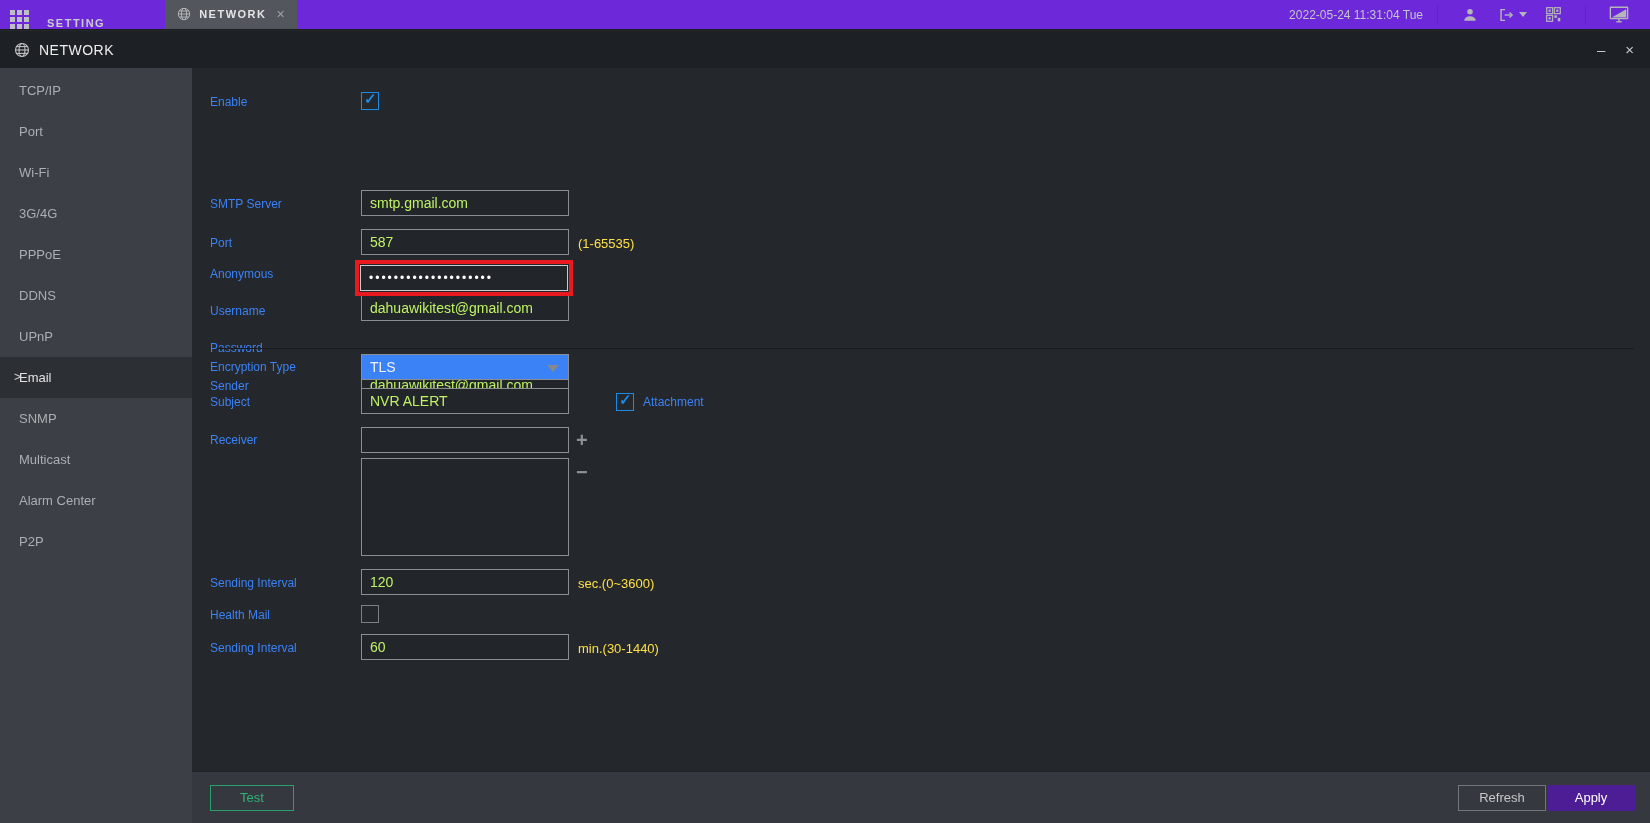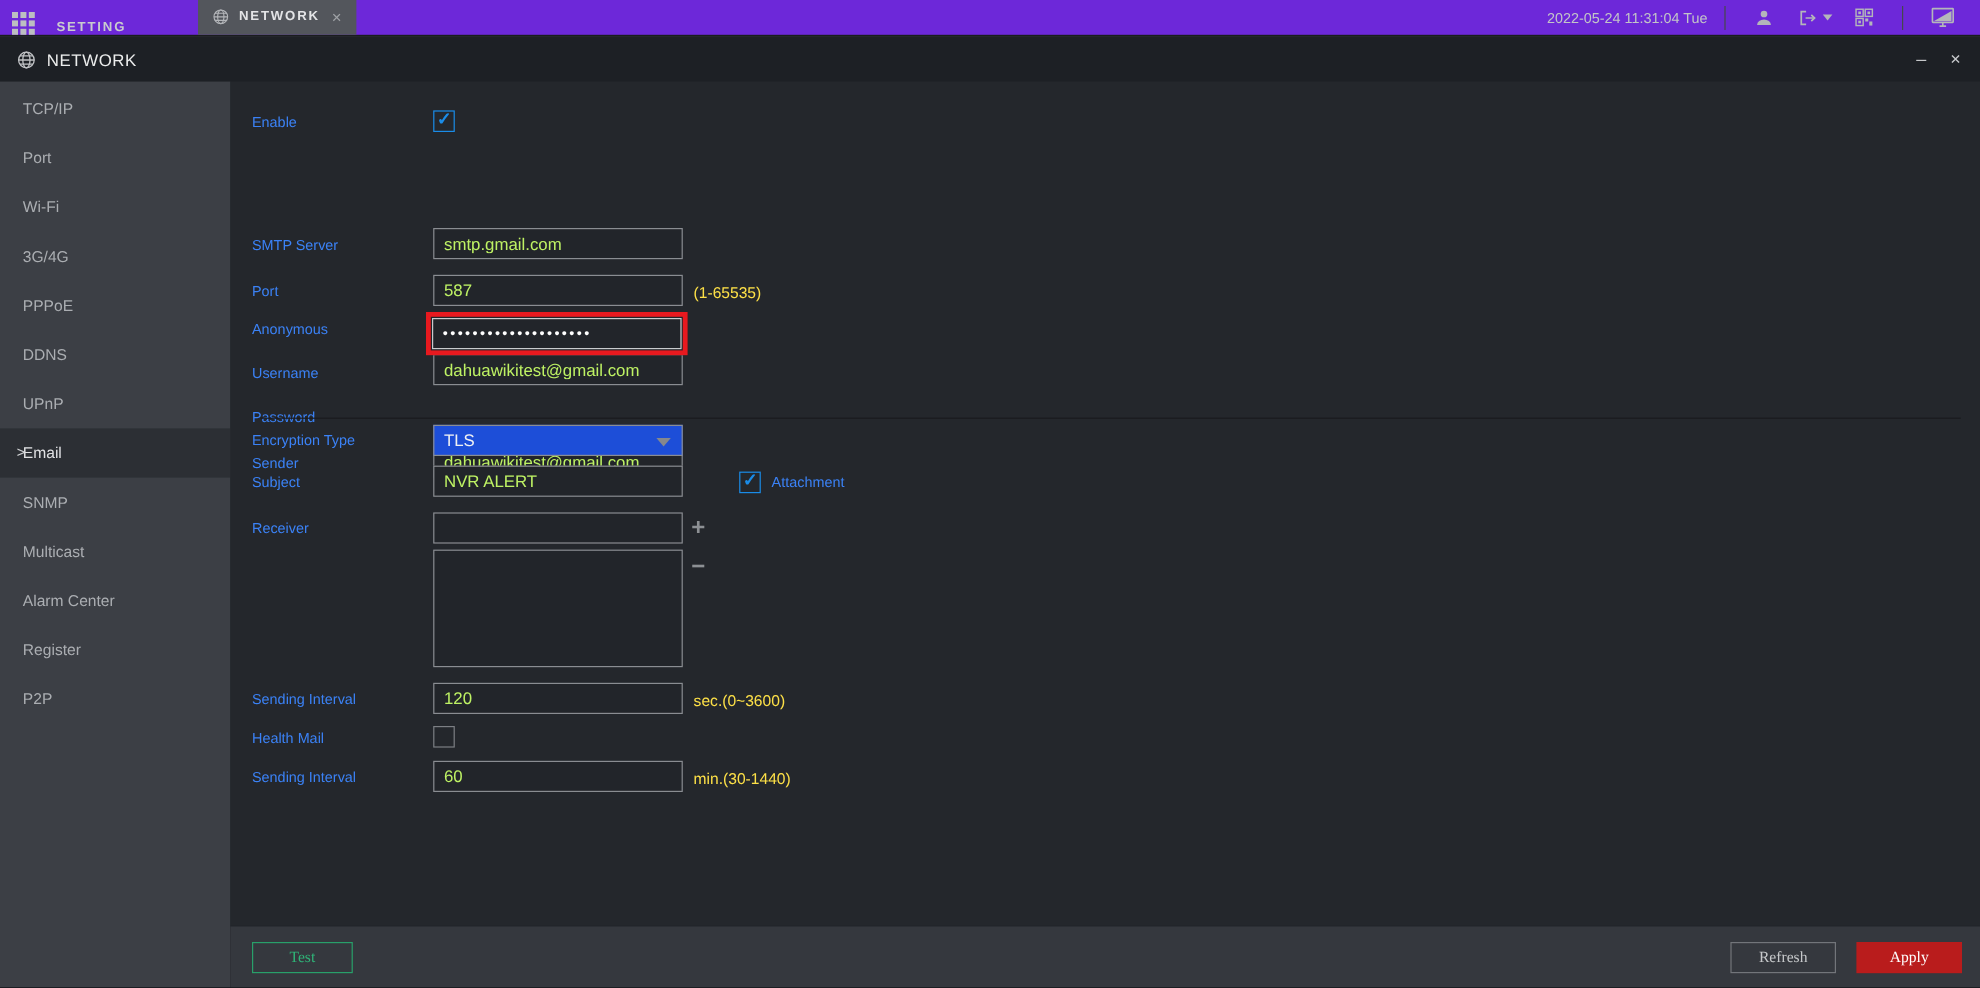--- a/index.html
+++ b/index.html
@@ -42,38 +42,38 @@
   
   .content { position:absolute; left:192px; top:68px; width:1458px; height:755px; background:#24272c; }
   .flabel { position:absolute; left:18px; font-size:12px; color:#3b82f6; white-space:nowrap; }
   .fhint  { position:absolute; left:386px; font-size:13px; color:#fde047; white-space:nowrap; }
   .tin { position:absolute; left:169px; width:208px; height:26px; background:#22252a;
          border:1px solid #8a8d92; color:#bef264; font-size:14px; font-family:inherit; padding:0 8px; }
   .cb { position:absolute; left:169px; width:18px; height:18px; border:1px solid #7c7f84; background:transparent; cursor:pointer; }
   .cb.checked { border-color:#1a8ce8; }
   .cb.checked::after { content:"✓"; position:absolute; left:2px; top:-3px; font-size:15px; font-weight:bold; color:#1a8ce8; }
   .divline { position:absolute; left:25px; right:16px; top:280px; height:1px; background:#191b1f; }
-  .dd { position:absolute; left:169px; top:286px; width:208px; height:26px; background:#1d4ed8;
+  .dd { position:absolute; left:169px; top:286px; width:208px; height:26px; background:#3b82f6;
         border:1px solid #8a8d92; display:flex; align-items:center; padding:0 8px; cursor:pointer; }
   .dd-value { font-size:14px; color:#f0f1f2; }
   .dd-caret { position:absolute; right:9px; top:10px; width:0; height:0;
               border-left:6px solid transparent; border-right:6px solid transparent; border-top:7px solid #85888d; }
   .pw-wrap { position:absolute; left:163px; top:192px; border:4px solid #e8191f; padding:1px; background:#22252a; }
   .pw-wrap input { position:static; width:208px; height:26px; background:#22252a; border:1px solid #c9cbce;
                    color:#ffffff; font-size:12px; letter-spacing:2px; font-family:inherit; padding:0 8px; }
   .rlist { position:absolute; left:169px; top:390px; width:208px; height:98px; background:#22252a; border:1px solid #8a8d92; }
   .pm { position:absolute; left:384px; font-size:20px; font-weight:bold; color:#8d9094; cursor:pointer; line-height:1; }
 
   
   .footer { position:absolute; left:0; bottom:0; width:100%; height:52px; background:#35383e;
             border-top:1px solid #202227; display:flex; align-items:center; }
-  .btn { height:26px; font-size:13px; font-family:Liberation Serif, serif; cursor:pointer; }
+  .btn { height:26px; font-size:13px; font-family:Liberation Sans, sans-serif; cursor:pointer; }
   .btn-test { width:84px; margin-left:18px; background:transparent; border:1px solid #28a06a; color:#2fb377; }
   .btn-refresh { width:88px; margin-left:auto; background:transparent; border:1px solid #72757a; color:#c6c8ca; }
-  .btn-apply { width:88px; margin-left:17px; margin-right:15px; background:#b91c1c; border:none; color:#ffffff; }
+  .btn-apply { width:88px; margin-left:1px; margin-right:15px; background:#4c1d95; border:none; color:#ffffff; }
 </style>
 </head>
 <body>
 
 <div class="screen">
 
   <div class="taskbar">
     <div class="apps-btn">
       <span></span>
         <span></span>
@@ -165,21 +165,20 @@
     <div class="side-item">PPPoE</div>
     <div class="side-item">DDNS</div>
     <div class="side-item">UPnP</div>
     <div class="side-item selected">
       <span class="side-chevron">&gt;</span>
       <span>Email</span>
     </div>
     <div class="side-item">SNMP</div>
     <div class="side-item">Multicast</div>
     <div class="side-item">Alarm Center</div>
-    <div class="side-item">Register</div>
     <div class="side-item">P2P</div>
   </div>
 
   <div class="content">
 
     <div class="flabel" style="top:27px">Enable</div>
     <div class="cb checked" style="top:24px"></div>
 
     <div class="flabel" style="top:129px">SMTP Server</div>
     <input class="tin" style="top: 122px;" type="text" value="smtp.gmail.com">

